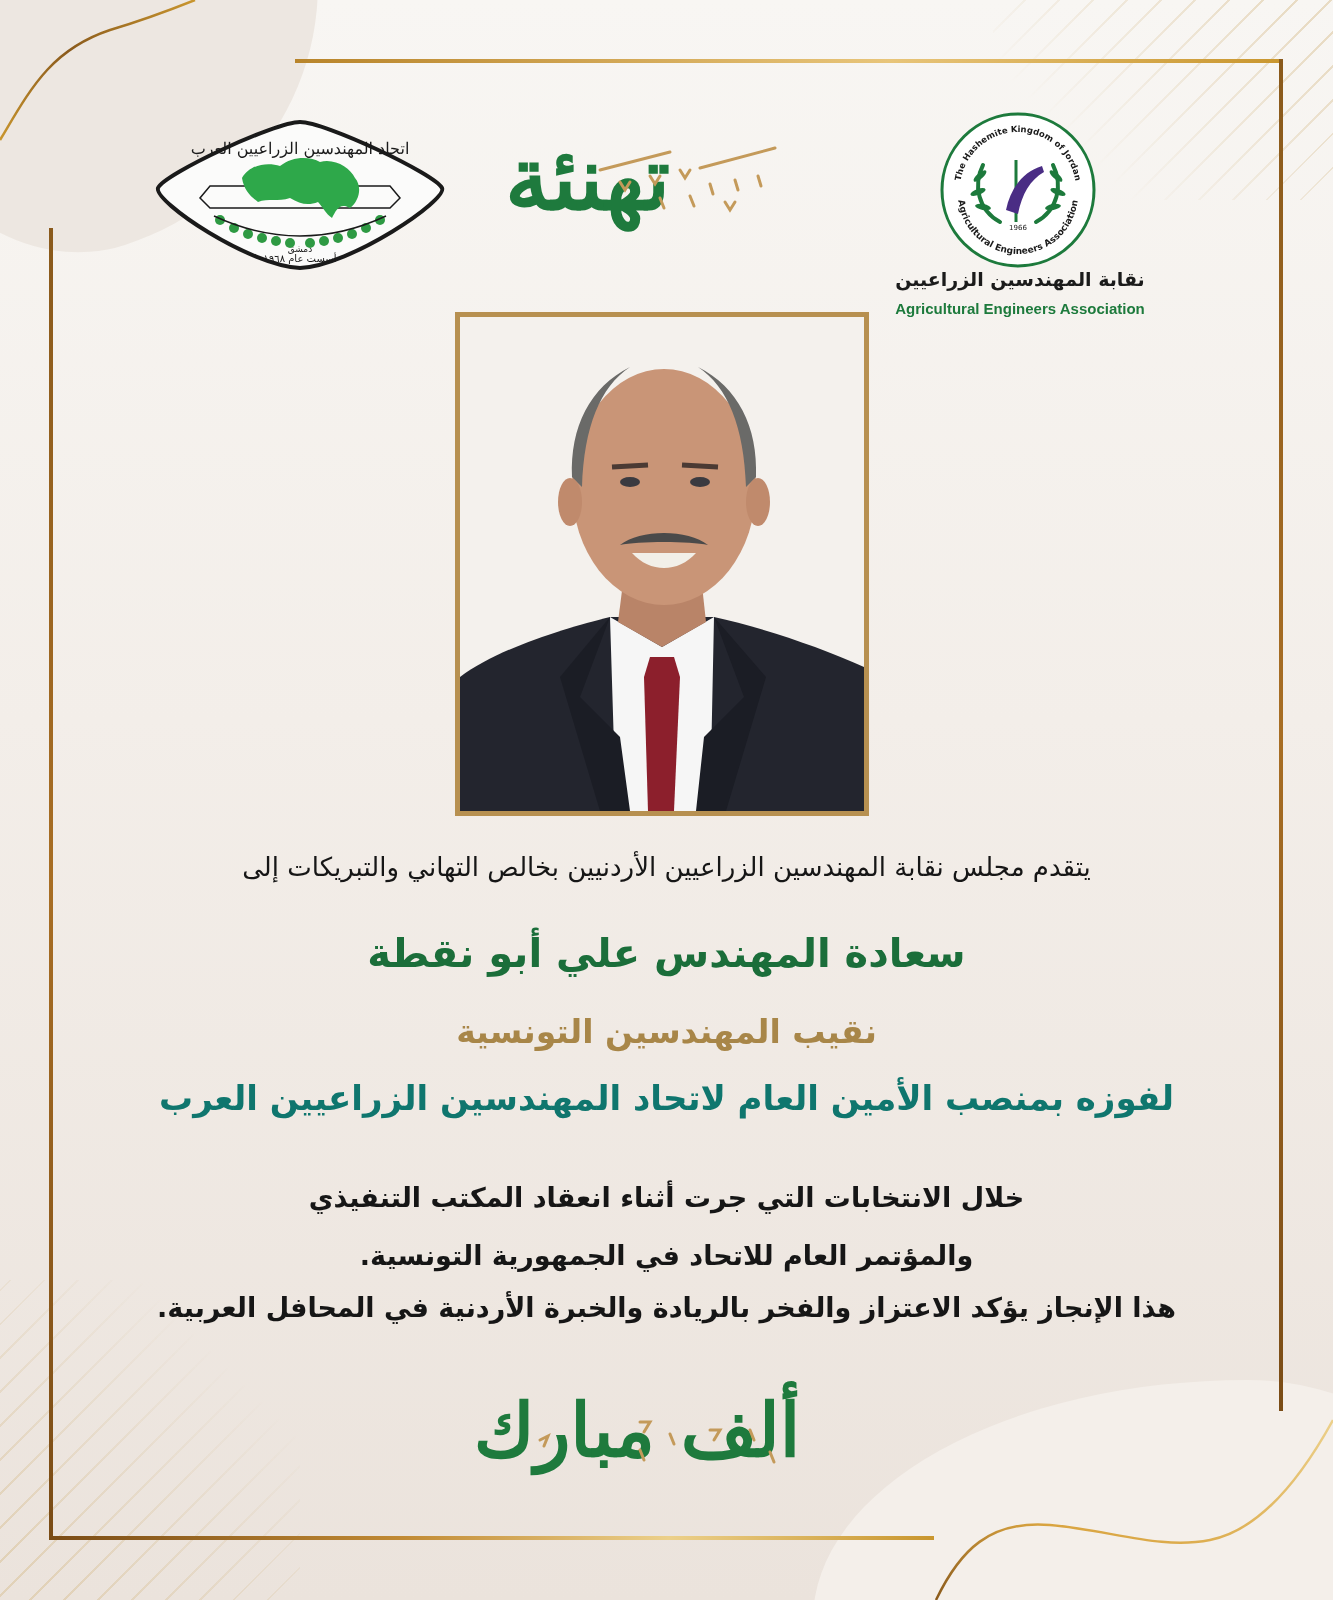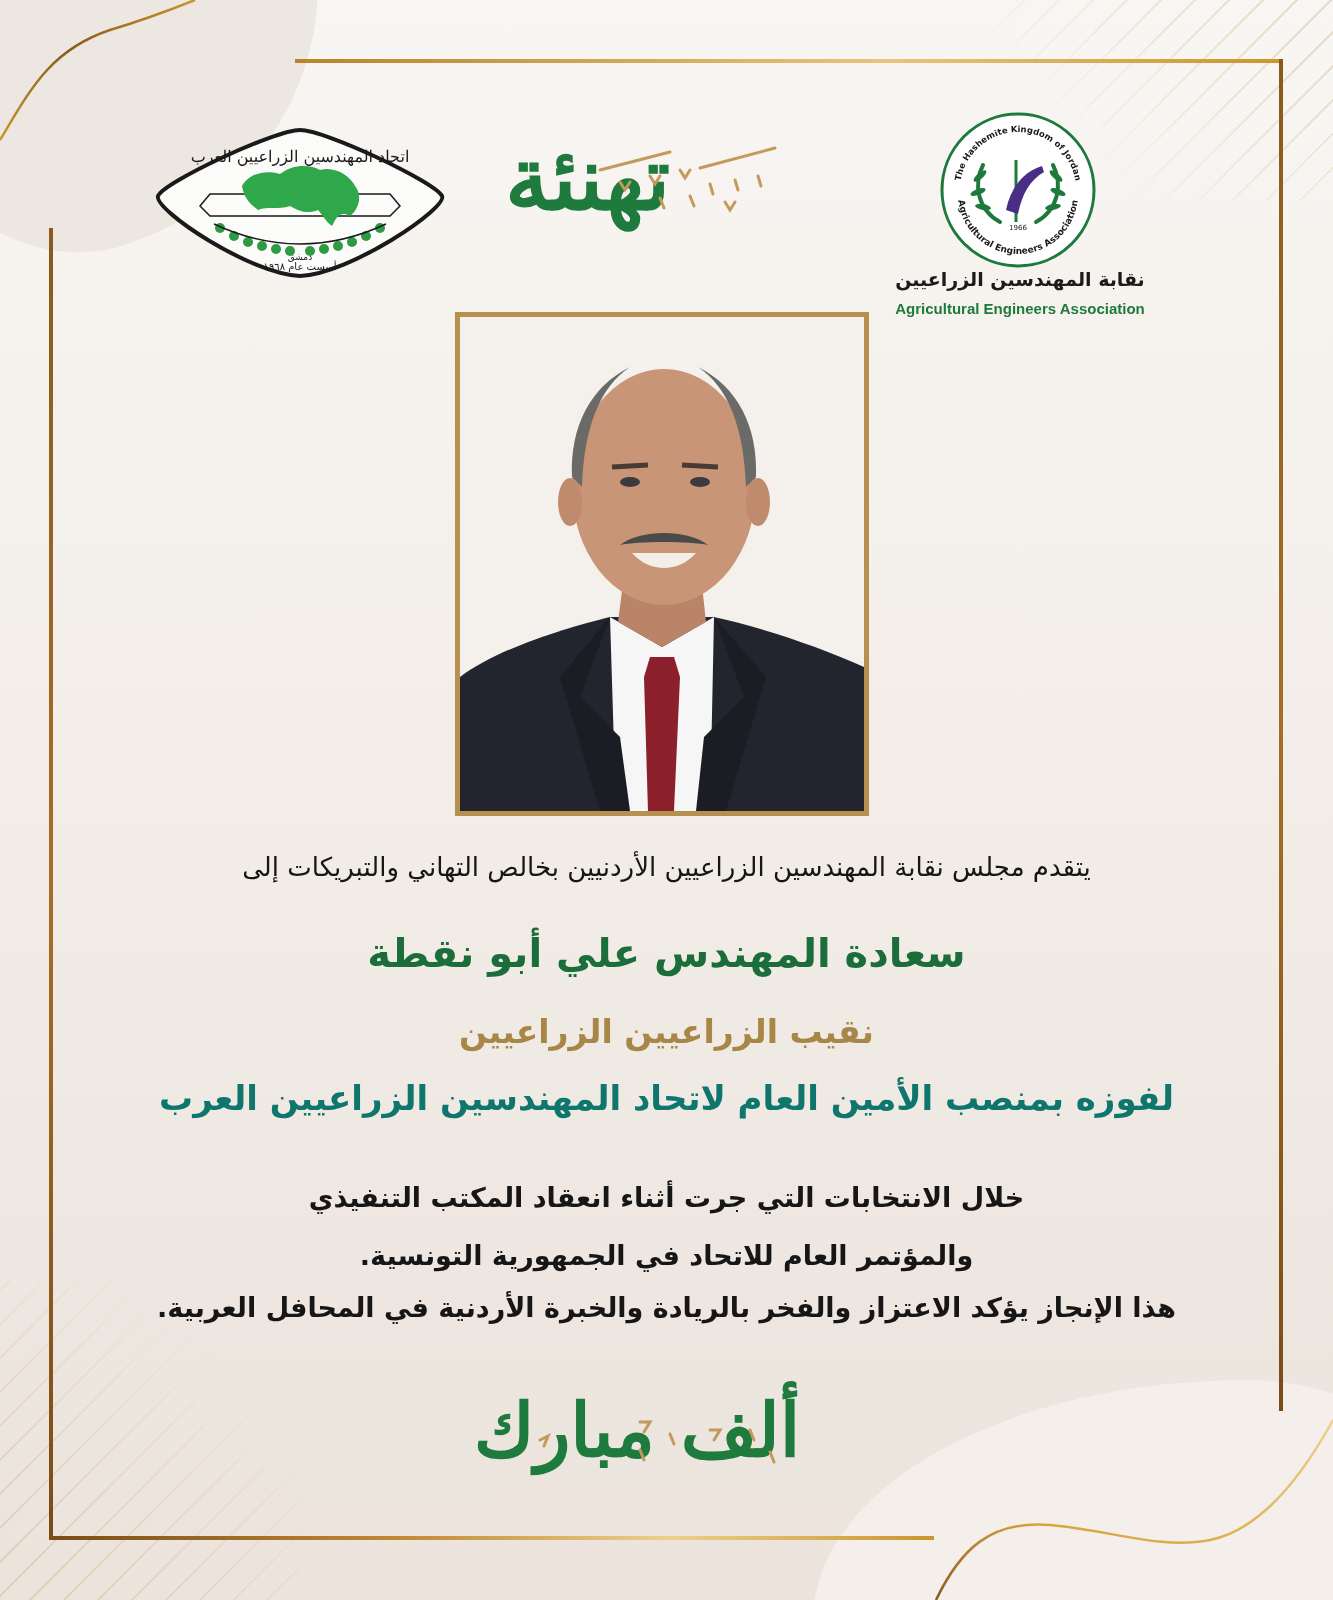--- a/index.html
+++ b/index.html
@@ -39,21 +39,21 @@
     background: linear-gradient(90deg, #7a4c16, #c18a34 40%, #ecd08a 70%, #c9962e); }
 
   svg.curve { position: absolute; overflow: visible; }
 
   
   .logo-right { left: 938px; top: 110px; width: 160px; height: 160px; }
   .logo-right-ar { left: 880px; top: 268px; width: 280px; text-align: center; direction: rtl;
     font-size: 19px; font-weight: bold; color: #1b1b1b; }
   .logo-right-en { left: 880px; top: 300px; width: 280px; text-align: center;
     font-family: "Liberation Sans", sans-serif; font-size: 15px; font-weight: bold; color: #1d7a3c; }
-  .logo-left { left: 150px; top: 124px; width: 300px; height: 160px; }
+  .logo-left { left: 150px; top: 116px; width: 300px; height: 160px; }
 
   
   .title-wrap { left: 505px; top: 108px; width: 310px; height: 140px; text-align: left; }
   .title { font-family: "DejaVu Serif", serif; font-size: 88px; font-weight: bold; color: #1e7a3d;
     direction: rtl; line-height: 140px; letter-spacing: 2px; }
   .title-marks { left: 560px; top: 140px; width: 240px; height: 80px; }
 
   
   .photo-frame { left: 455px; top: 312px; width: 414px; height: 504px;
     border: 5px solid #b79050; box-sizing: border-box; background: #f6f3ef; overflow: hidden; }
@@ -213,21 +213,21 @@
     <path d="M222,148 L258,150" stroke="#4a3a34" stroke-width="5"></path>
 
     <path d="M160,228 C180,212 228,212 248,228 C230,224 178,224 160,228 Z" fill="#4a4a4a"></path>
 
     <path d="M172,236 C190,256 218,256 236,236 Z" fill="#f2efe8"></path>
   </svg>
 </div>
 
 <div class="abs txt intro">يتقدم مجلس نقابة المهندسين الزراعيين الأردنيين بخالص التهاني والتبريكات إلى</div>
 <div class="abs txt name">سعادة المهندس علي أبو نقطة</div>
-<div class="abs txt role">نقيب الزراعيين الزراعيين</div>
+<div class="abs txt role">نقيب المهندسين التونسية</div>
 <div class="abs txt win">لفوزه بمنصب الأمين العام لاتحاد المهندسين الزراعيين العرب</div>
 <div class="abs txt body1">خلال الانتخابات التي جرت أثناء انعقاد المكتب التنفيذي</div>
 <div class="abs txt body2">والمؤتمر العام للاتحاد في الجمهورية التونسية.</div>
 <div class="abs txt body3">هذا الإنجاز يؤكد الاعتزاز والفخر بالريادة والخبرة الأردنية في المحافل العربية.</div>
 
 <div class="abs closing-wrap">
   <span class="closing">ألف مبارك</span>
 </div>
 <svg class="abs" style="left:520px;top:1400px;width:280px;height:80px" viewBox="0 0 280 80">
   <g fill="none" stroke="#c49a5a" stroke-width="3" stroke-linecap="round">

